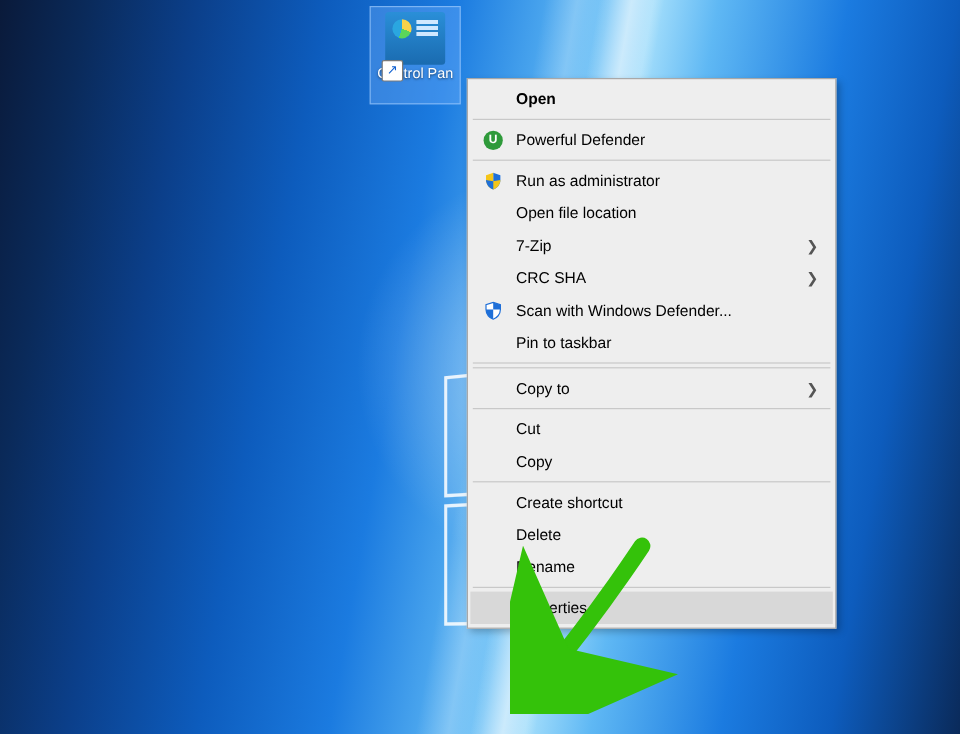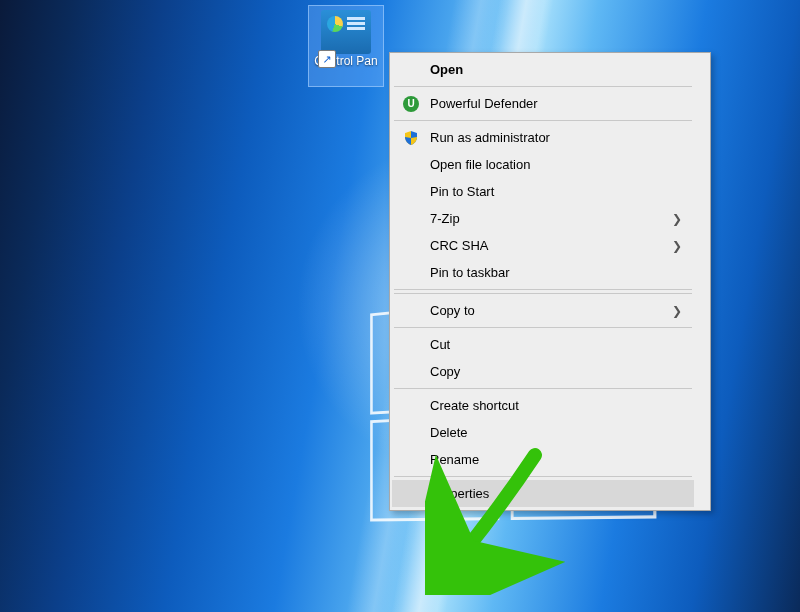--- a/index.html
+++ b/index.html
@@ -61,24 +61,24 @@
     border:1px solid #7a7a7a;border-radius:2px;display:flex;align-items:center;justify-content:center;
     font-size:11px;color:#1060d0;line-height:1;
   }
   .desktop-icon .label{
     color:#fff;font-size:12px;text-align:center;white-space:nowrap;overflow:hidden;width:100%;
     text-shadow:0 1px 2px rgba(0,0,0,.6);
   }
 
   
   .context-menu{
-    position:absolute;left:389px;top:52px;width:302px;
+    position:absolute;left:389px;top:65px;width:302px;
     background:#eeeeee;border:1px solid #a8a8a8;
     box-shadow:3px 3px 6px rgba(0,0,0,.25);
-    padding:3px 16px 3px 2px;
+    padding:3px 2px 3px 2px;
   }
   .menu-item{
     display:flex;align-items:center;height:27px;padding:0 26px 0 38px;position:relative;
     color:#000;cursor:default;
   }
   .menu-item.bold{font-weight:600;}
   .menu-item.hover{background:#d8d8d8;}
   .menu-item .chev{position:absolute;right:12px;top:50%;transform:translateY(-50%);font-size:12px;color:#555;}
   .sep{height:1px;margin:3px 2px;background:#c8c8c8;}
   .menu-item .ico{
@@ -131,29 +131,36 @@
             <path d="M8 8l6-1v0c0 4-3 7-6 8V8z" fill="#f5c518"></path>
             <path d="M8 8v7c-3-1-6-4-6-8l6 1z" fill="#1e6fd8"></path>
           </svg>
         </span>
         <span>Run as administrator</span>
       </div>
       <div class="menu-item">
         <span>Open file location</span>
       </div>
       <div class="menu-item">
-        <span>Pin to Start</span>
-      </div>
-      <div class="menu-item">
         <span>7-Zip</span>
         <span class="chev">❯</span>
       </div>
       <div class="menu-item">
         <span>CRC SHA</span>
         <span class="chev">❯</span>
+      </div>
+      <div class="menu-item">
+        <span class="ico ico-defender">
+          <svg viewBox="0 0 16 16">
+            <path d="M8 1l6 2v4c0 4-3 7-6 8-3-1-6-4-6-8V3l6-2z" fill="#fff" stroke="#1e6fd8" stroke-width="1"></path>
+            <path d="M8 1l6 2v4H8V1z" fill="#1e6fd8"></path>
+            <path d="M2 7h6v8c-3-1-6-4-6-8z" fill="#1e6fd8"></path>
+          </svg>
+        </span>
+        <span>Scan with Windows Defender...</span>
       </div>
       <div class="menu-item">
         <span>Pin to taskbar</span>
       </div>
       <div class="sep"></div>
       <div class="sep"></div>
       <div class="menu-item">
         <span>Copy to</span>
         <span class="chev">❯</span>
       </div>

